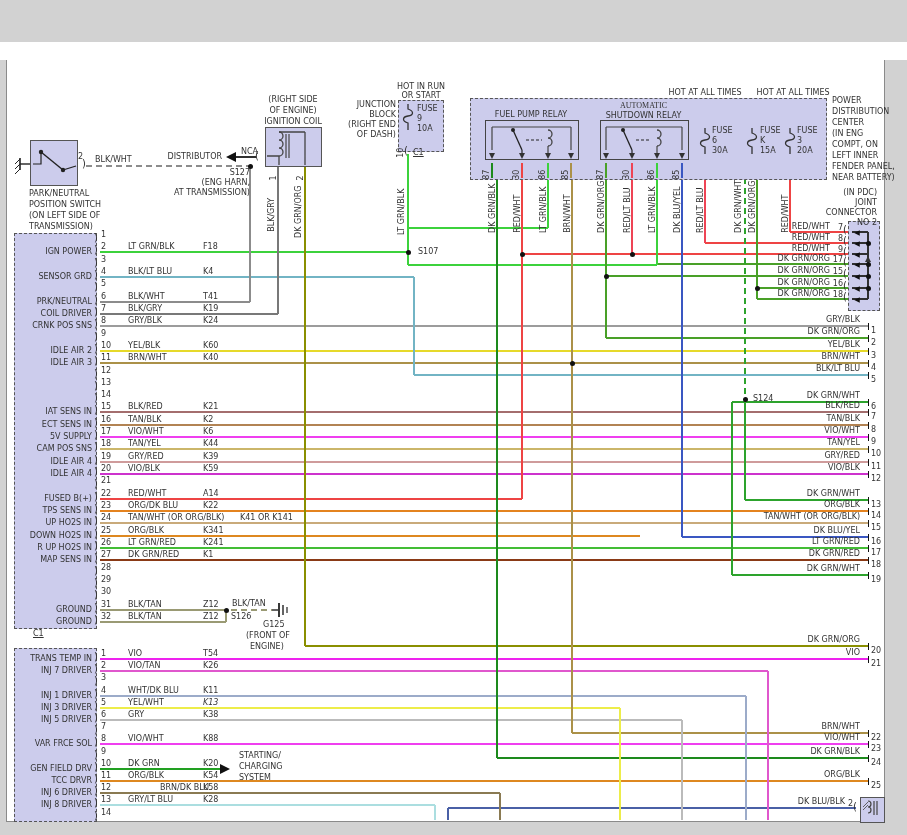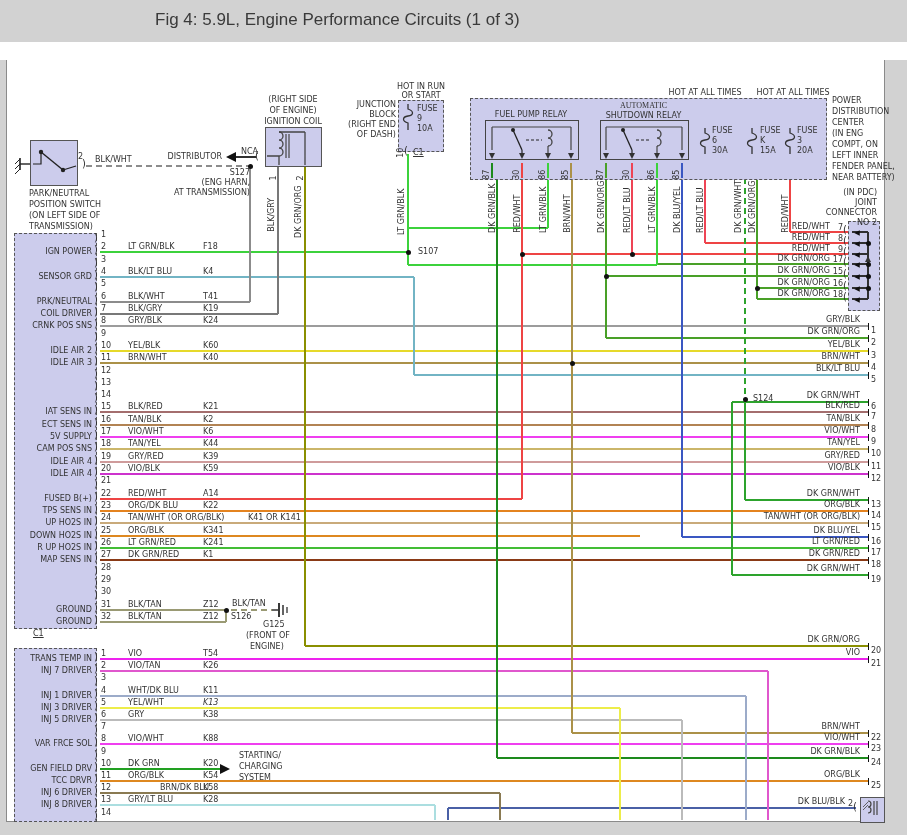--- a/index.html
+++ b/index.html
@@ -27,23 +27,20 @@
   .arrD{position:absolute;width:0;height:0;border-left:3px solid transparent;
         border-right:3px solid transparent;border-top:6px solid #333;}
   .arrU{position:absolute;width:0;height:0;border-left:3px solid transparent;
         border-right:3px solid transparent;border-bottom:6px solid #333;}
   svg{position:absolute;overflow:visible;}
 </style>
 </head>
 <body>
 
 <div class="page">
-  <div class="titlebar">
-    <div class="title">Fig 4: 5.9L, Engine Performance Circuits (1 of 3)</div>
-  </div>
   <div class="whitestrip"></div>
   <div class="panel"></div>
   <div id="diagram" style="position:absolute;left:0;top:0;width:907px;height:835px;">
       <div class="box dashbox" style="left: 14px; top: 233px; width: 81px; height: 394px;"></div>
       <div class="box dashbox" style="left: 14px; top: 648px; width: 81px; height: 172px;"></div>
       <div class="lab" style="top: 629px; left: 33px; text-decoration: underline;">C1</div>
       <div class="lab" style="top: 0px; left: 95px;"></div>
       <div class="lab" style="top: 0px; left: 95px;"></div>
       <div class="lab" style="top: 0px; left: 95px;"></div>
       <div class="lab" style="top: 0px; left: 95px;"></div>
@@ -163,21 +160,21 @@
       <div class="lab" style="top: 489px; left: 203px;">A14</div>
       <div class="lab" style="left: 94px; top: 504px; font-size: 10px;">)</div>
       <div class="lab" style="top: 501px; left: 101px;">23</div>
       <div class="lab" style="top: 506px; right: 815px;">TPS SENS IN</div>
       <div class="lab" style="top: 501px; left: 128px;">ORG/DK BLU</div>
       <div class="lab" style="top: 501px; left: 203px;">K22</div>
       <div class="lab" style="left: 94px; top: 516px; font-size: 10px;">)</div>
       <div class="lab" style="top: 513px; left: 101px;">24</div>
       <div class="lab" style="top: 518px; right: 815px;">UP HO2S IN</div>
       <div class="lab" style="top: 513px; left: 128px;">TAN/WHT (OR ORG/BLK)</div>
-      <div class="lab" style="top: 513px; left: 248px;">K41 OR K141</div>
+      <div class="lab" style="top: 513px; left: 240px;">K41 OR K141</div>
       <div class="lab" style="left: 94px; top: 529px; font-size: 10px;">)</div>
       <div class="lab" style="top: 526px; left: 101px;">25</div>
       <div class="lab" style="top: 531px; right: 815px;">DOWN HO2S IN</div>
       <div class="lab" style="top: 526px; left: 128px;">ORG/BLK</div>
       <div class="lab" style="top: 526px; left: 203px;">K341</div>
       <div class="lab" style="left: 94px; top: 541px; font-size: 10px;">)</div>
       <div class="lab" style="top: 538px; left: 101px;">26</div>
       <div class="lab" style="top: 543px; right: 815px;">R UP HO2S IN</div>
       <div class="lab" style="top: 538px; left: 128px;">LT GRN/RED</div>
       <div class="lab" style="top: 538px; left: 203px;">K241</div>

